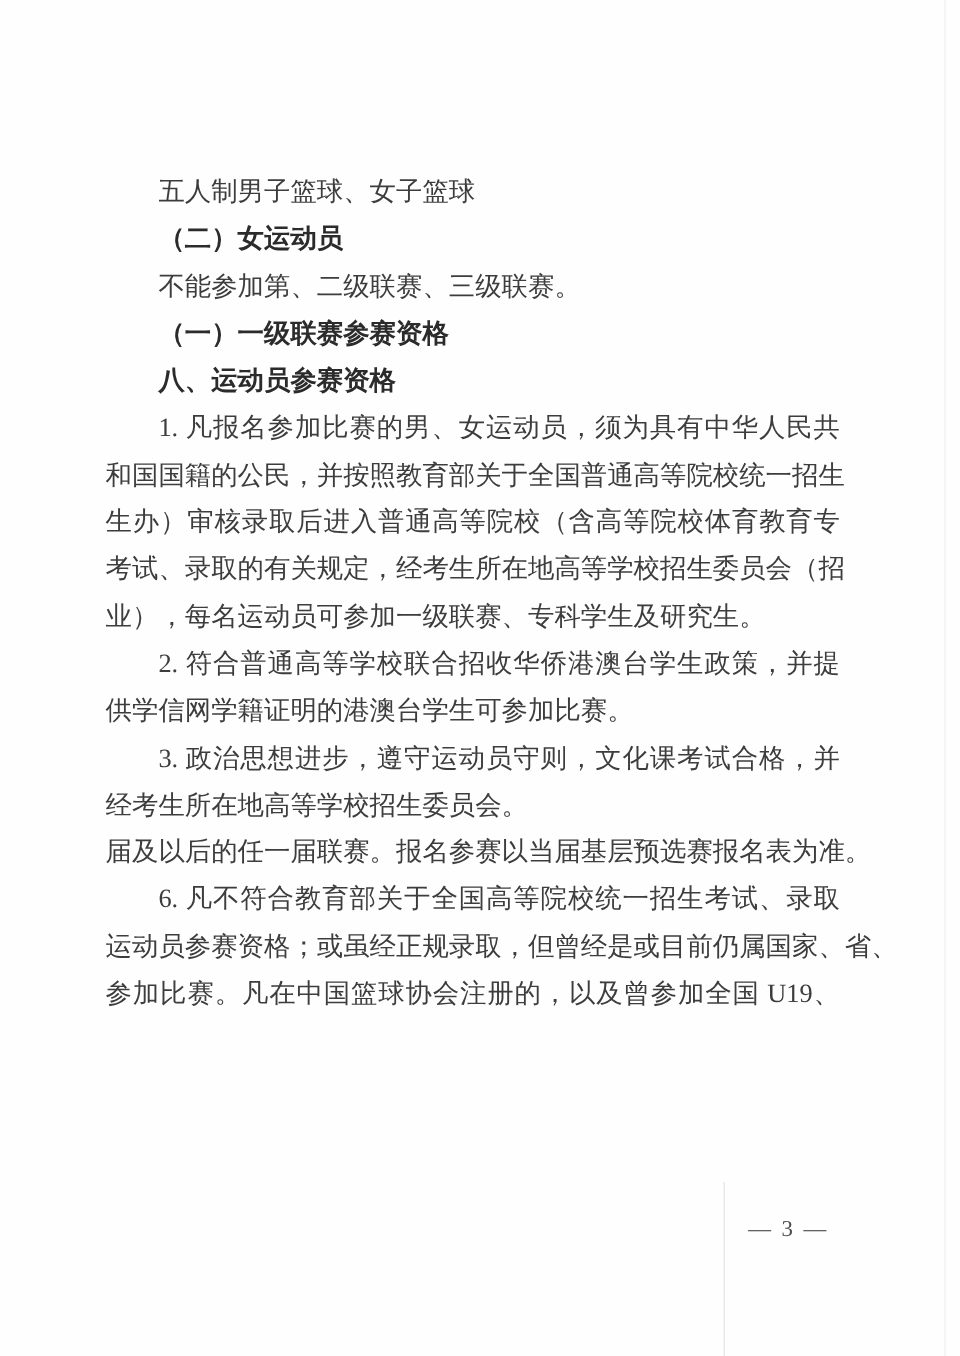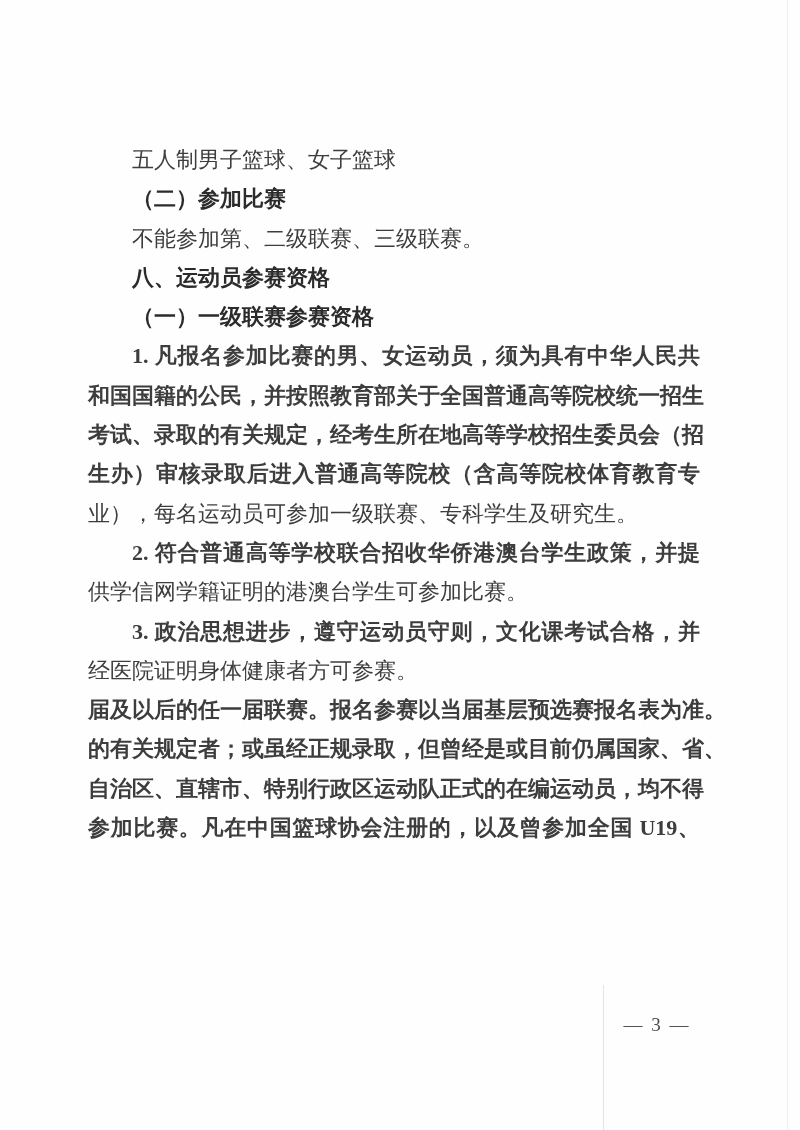--- a/index.html
+++ b/index.html
@@ -38,21 +38,20 @@
     color: var(--body-text, #3d3d3d);
   }
   .ln {
     height: 39.3px;
     white-space: nowrap;
   }
   .ind { text-indent: 2em; }
   .just {
     text-align: justify;
     text-align-last: justify;
-    font-weight: bold;
   }
   .bold {
     font-weight: bold;
     color: var(--heading-text, #2b2b2b);
   }
   .page-number {
     position: absolute;
     top: 1014px;
     left: 614px;
     width: 86px;
@@ -68,44 +67,44 @@
 
 <div class="page">
 
   <div class="artifact artifact-right"></div>
   <div class="artifact artifact-bottom"></div>
 
   <div class="content">
 
     <div class="ln ind">五人制男子篮球、女子篮球</div>
 
-    <div class="ln ind bold">（二）参加比赛</div>
+    <div class="ln ind bold">（二）女运动员</div>
 
     <div class="ln ind">不能参加第、二级联赛、三级联赛。</div>
 
+    <div class="ln ind bold">（一）一级联赛参赛资格</div>
+
     <div class="ln ind bold">八、运动员参赛资格</div>
-
-    <div class="ln ind bold">（一）一级联赛参赛资格</div>
 
     <div class="ln ind just">1. 凡报名参加比赛的男、女运动员，须为具有中华人民共</div>
     <div class="ln just">和国国籍的公民，并按照教育部关于全国普通高等院校统一招生</div>
+    <div class="ln just">生办）审核录取后进入普通高等院校（含高等院校体育教育专</div>
     <div class="ln just">考试、录取的有关规定，经考生所在地高等学校招生委员会（招</div>
-    <div class="ln just">生办）审核录取后进入普通高等院校（含高等院校体育教育专</div>
     <div class="ln">业），每名运动员可参加一级联赛、专科学生及研究生。</div>
 
     <div class="ln ind just">2. 符合普通高等学校联合招收华侨港澳台学生政策，并提</div>
     <div class="ln">供学信网学籍证明的港澳台学生可参加比赛。</div>
 
     <div class="ln ind just">3. 政治思想进步，遵守运动员守则，文化课考试合格，并</div>
-    <div class="ln">经医院证明身体健康者方可参赛。</div>
+    <div class="ln">经考生所在地高等学校招生委员会。</div>
 
 
     <div class="ln just">届及以后的任一届联赛。报名参赛以当届基层预选赛报名表为准。</div>
 
-    <div class="ln just">的有关规定者；或虽经正规录取，但曾经是或目前仍属国家、省、</div>
-    <div class="ln just">自治区、直辖市、特别行政区运动队正式的在编运动员，均不得</div>
+    <div class="ln ind just">6. 凡不符合教育部关于全国高等院校统一招生考试、录取</div>
+    <div class="ln just">运动员参赛资格；或虽经正规录取，但曾经是或目前仍属国家、省、</div>
     <div class="ln just">参加比赛。凡在中国篮球协会注册的，以及曾参加全国 U19、</div>
 
   </div>
 
   <div class="page-number">— 3 —</div>
 
 </div>
 
 </body></html>

